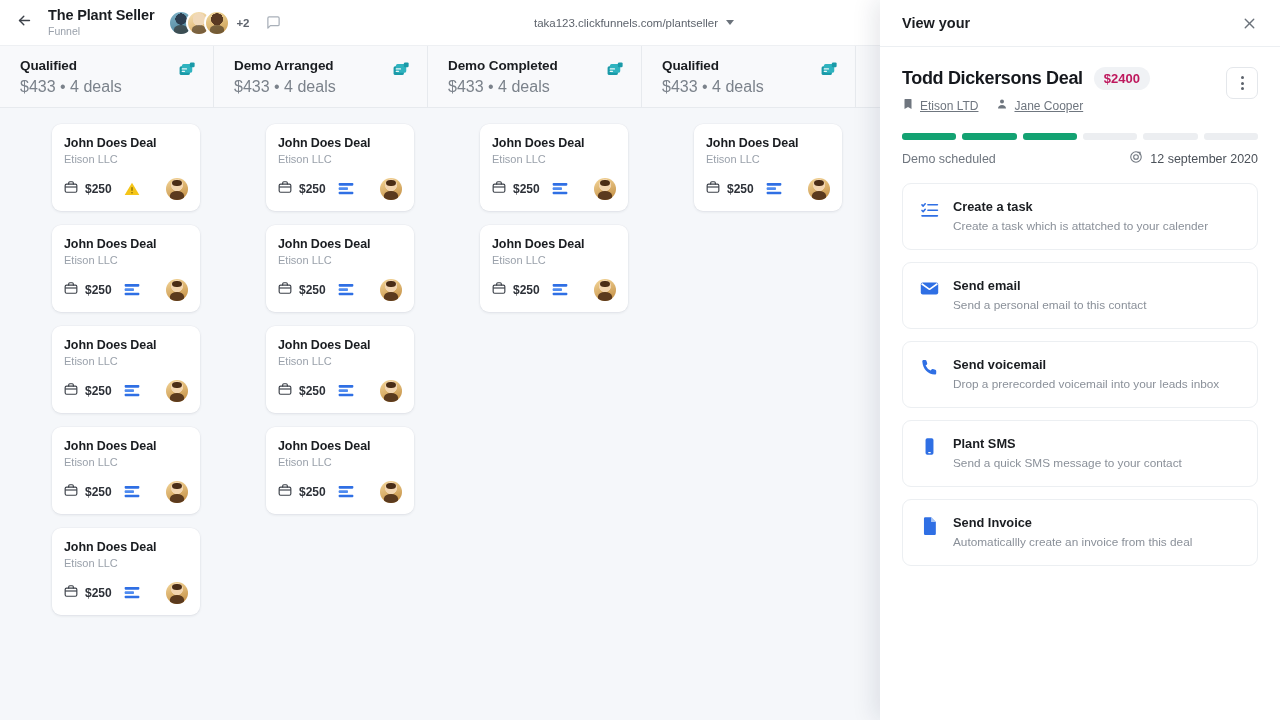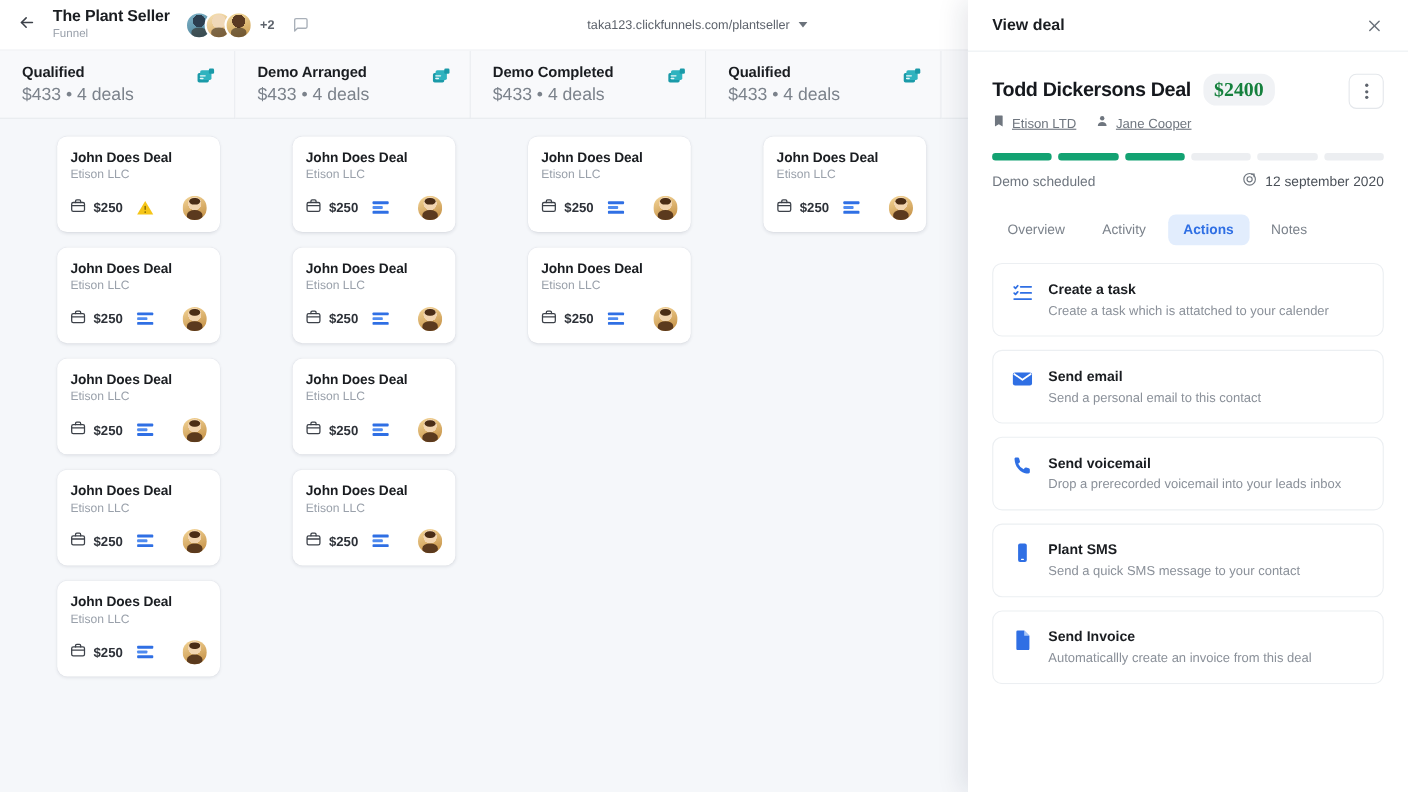--- a/index.html
+++ b/index.html
@@ -96,22 +96,22 @@
     padding: 0 22px 0 22px; border-bottom: 1px solid #eceff2;
   }
   .panel-head-title { font-size: 14.5px; font-weight: 700; color: #1a1d21; }
   .close-x { color: #6b727b; cursor: pointer; display:flex; }
 
   .deal-head { padding: 20px 22px 0 22px; }
   .deal-row { display: flex; align-items: flex-start; }
   .deal-name-line { display: flex; align-items: center; gap: 11px; }
   .deal-name { font-size: 18px; font-weight: 700; color: #15181d; letter-spacing: -.35px; }
   .deal-amount {
-    font-size: 18px; font-weight: 700; color: #15803d;
-    background: #f0f2f5; border-radius: 12px; padding: 4px 10px; font-family: Liberation Serif, serif;
+    font-size: 13px; font-weight: 700; color: #be185d;
+    background: #f0f2f5; border-radius: 12px; padding: 4px 10px;
   }
   .kebab {
     margin-left: auto; width: 32px; height: 32px; border: 1px solid #e4e7eb; border-radius: 7px;
     display: flex; align-items: center; justify-content: center; gap: 2.5px; flex-direction: column; cursor: pointer;
   }
   .kdot { width: 3px; height: 3px; border-radius: 50%; background: #5d636c; }
   .deal-meta { display: flex; align-items: center; gap: 9px; margin-top: 8px; font-size: 12px; color: #6f767f; text-decoration: underline; }
   .deal-meta .mi { display: flex; align-items: center; gap: 6px; }
   .deal-meta .mi + .mi { margin-left: 9px; }
 
@@ -522,21 +522,21 @@
                 <rect x="4.5" y="13.5" width="4.5" height="1.6" rx=".8" fill="#eaf7f8"></rect>
               </svg></div>
           </div>
           <div class="col-body"></div>
         </div>
       </div>
   </div>
 
   <div class="panel">
     <div class="panel-head">
-      <div class="panel-head-title">View deal</div>
+      <div class="panel-head-title">View your</div>
       <div class="close-x">
         <svg width="17" height="17" viewBox="0 0 24 24" fill="none" stroke="currentColor" stroke-width="1.9" stroke-linecap="round">
             <line x1="18" y1="6" x2="6" y2="18"></line>
             <line x1="6" y1="6" x2="18" y2="18"></line>
           </svg>
       </div>
     </div>
 
     <div class="deal-head">
       <div class="deal-row">
@@ -589,26 +589,20 @@
           <svg width="14" height="14" viewBox="0 0 24 24" fill="none" stroke="#6f767f" stroke-width="1.8">
               <circle cx="12" cy="12" r="9"></circle>
               <circle cx="12" cy="12" r="4"></circle>
               <path d="M15 4l4 0 0 4" stroke-linecap="round"></path>
             </svg>
         </span>
         <span>12 september 2020</span>
       </div>
     </div>
 
-    <div class="tabs" id="tabs">
-        <div class="tab">Overview</div>
-        <div class="tab">Activity</div>
-        <div class="tab active">Actions</div>
-        <div class="tab">Notes</div>
-      </div>
 
     <div class="actions" id="actions">
         <div class="action">
           <div class="action-ic">
             <svg width="19" height="19" viewBox="0 0 24 24" fill="none" stroke="#2f6fe4" stroke-width="2" stroke-linecap="round" stroke-linejoin="round">
               <path d="M2.5 6.2 4 7.7l2.6-2.9"></path>
               <path d="M2.5 13.2 4 14.7l2.6-2.9"></path>
               <line x1="10" y1="6" x2="22" y2="6"></line>
               <line x1="10" y1="13" x2="22" y2="13"></line>
               <line x1="2.5" y1="20" x2="22" y2="20"></line>

